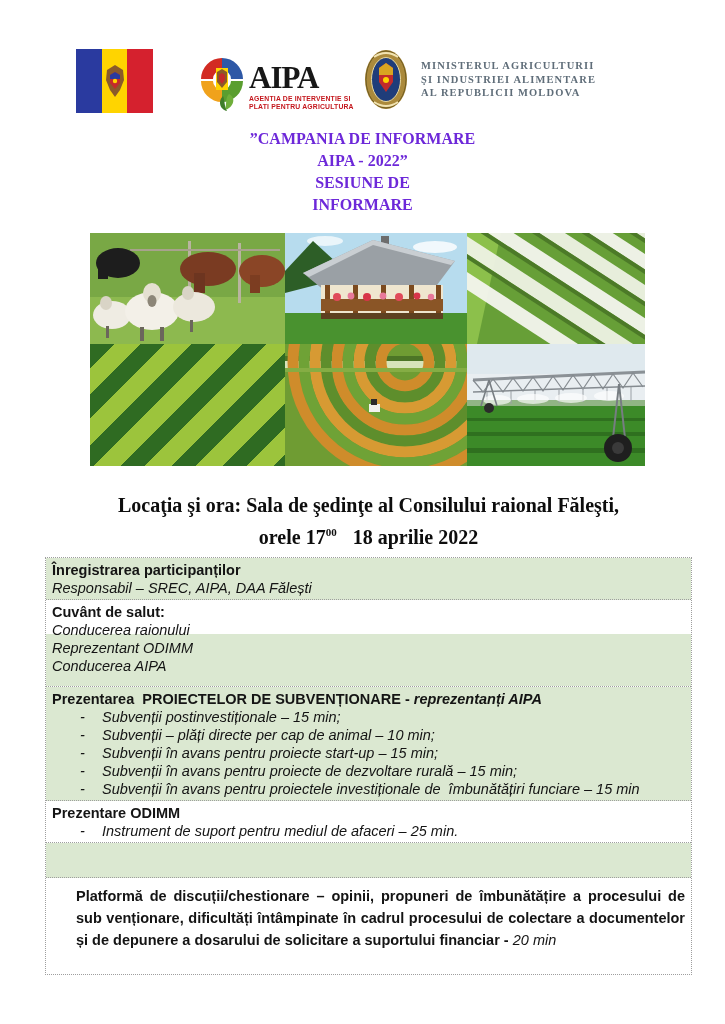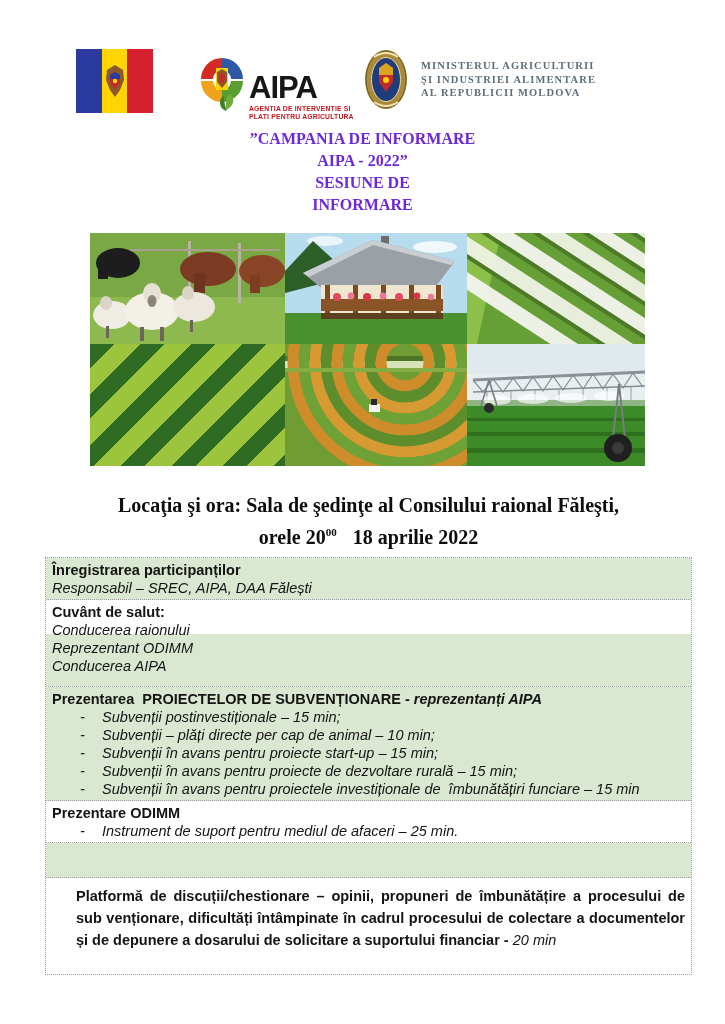--- a/index.html
+++ b/index.html
@@ -7,22 +7,22 @@
         font-family:"Liberation Serif",serif;color:#111;}
 
   
   .flag{position:absolute;left:76px;top:49px;width:77px;height:64px;display:flex;}
   .flag div{flex:1;}
   .flag .b{background:#2a3a9f;} .flag .y{background:#ffd400;position:relative;} .flag .r{background:#d5212e;}
   .flag svg{position:absolute;left:50%;top:50%;transform:translate(-50%,-50%);}
 
   .aipa{position:absolute;left:199px;top:56px;display:flex;align-items:flex-start;}
   .aipa-text{margin-left:4px;}
-  .aipa-acronym{font-family:Liberation Sans, sans-serif;font-weight:bold;font-size:31px;line-height:31px;
-                letter-spacing:-1px;color:#171717;margin-top:16px;}
+  .aipa-acronym{font-family:Liberation Serif, serif;font-weight:bold;font-size:31px;line-height:31px;
+                letter-spacing:-1px;color:#171717;margin-top:6px;}
   .aipa-caption{margin-top:2px;color:#c4161c;font-family:"Liberation Sans",sans-serif;
                 font-weight:bold;font-size:6.8px;line-height:8px;letter-spacing:.2px;}
 
   .ministry{position:absolute;left:364px;top:49px;display:flex;}
   .min-text{margin-left:13px;margin-top:10px;color:#5f6d79;font-family:"Liberation Serif",serif;
             font-weight:bold;font-size:10.5px;line-height:13.5px;letter-spacing:1.1px;}
 
   
   .title-block{position:absolute;left:0;top:128px;width:100%;text-align:center;
                font-weight:bold;font-size:16px;line-height:22px;color:#6d28d9;}
@@ -263,21 +263,21 @@
         <line x1="14" y1="62" x2="22" y2="36" stroke="#777d82" stroke-width="1.6"></line>
         <line x1="30" y1="62" x2="22" y2="36" stroke="#777d82" stroke-width="1.6"></line>
         <circle cx="22" cy="64" r="5" fill="#2b2b2b"></circle>
       </svg>
     </div>
   </div>
 
   <div class="location">
     <div>Locaţia şi ora: Sala de şedinţe al Consilului raional Făleşti,</div>
     <div>
-      <span>orele 20</span><sup>00</sup><span class="date-gap"></span><span>18 aprilie  2022</span>
+      <span>orele 17</span><sup>00</sup><span class="date-gap"></span><span>18 aprilie  2022</span>
     </div>
   </div>
 
   <div class="agenda">
       <div class="sec bg-g sec-1">
         <div class="bl-title"><span class="run-b">Înregistrarea participanților</span></div>
         <div class="bl-text"><span class="run-i">Responsabil – SREC, AIPA, DAA Fălești</span></div>
       </div>
       <div class="sec bg-split sec-2">
         <div class="bl-title"><span class="run-b">Cuvânt de salut:</span></div>

